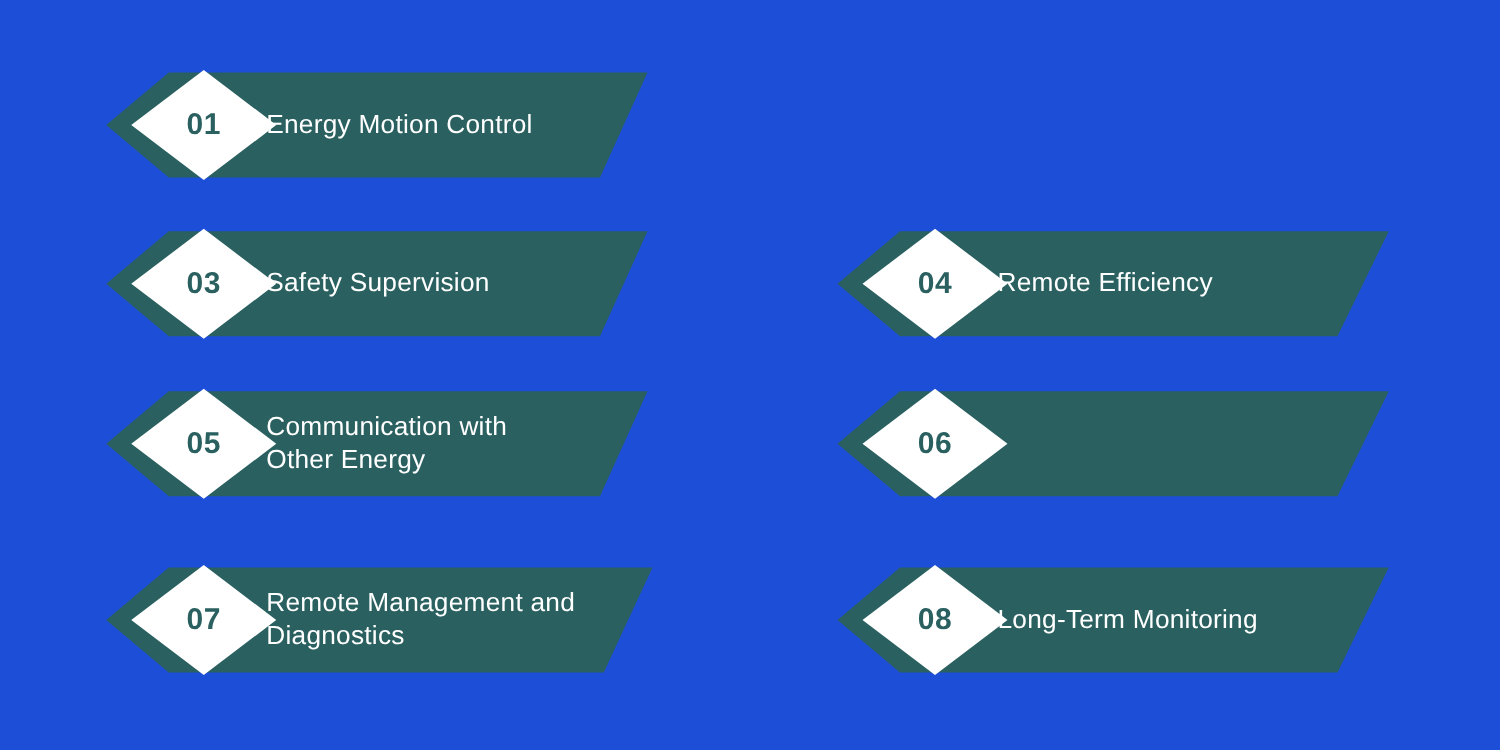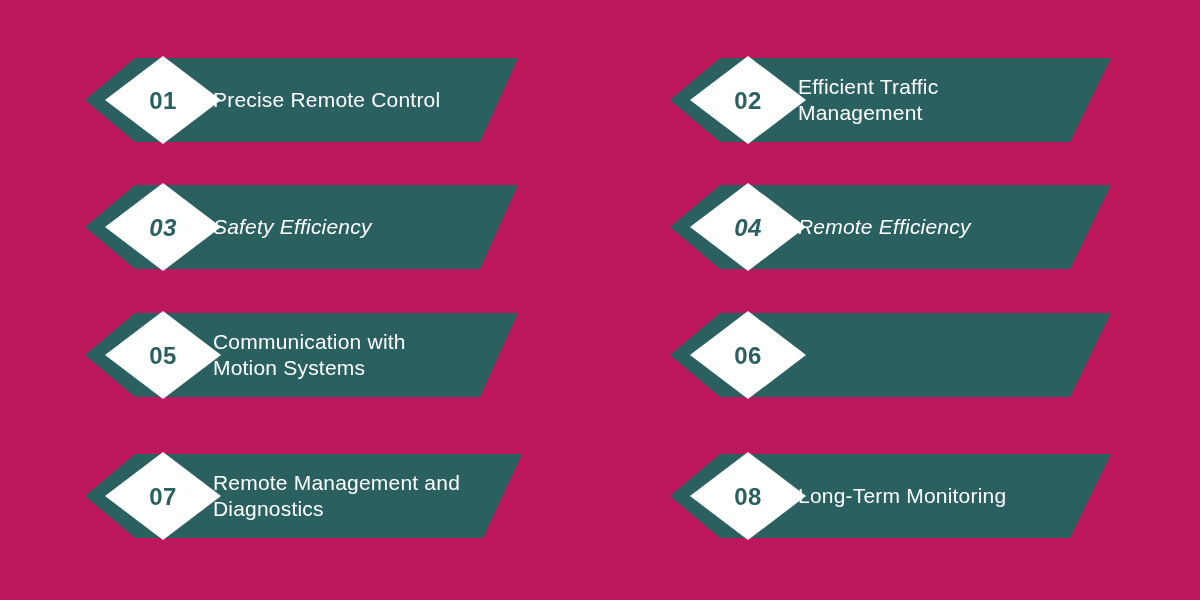--- a/index.html
+++ b/index.html
@@ -10,34 +10,34 @@
     height: 600px;
     background: #ffffff;
     font-family: "Liberation Sans", sans-serif;
     overflow: hidden;
   }
 
   #infographic {
     position: relative;
     width: 1200px;
     height: 600px;
-    background: #be185d;
+    background: #1d4ed8;
   }
 
   .banner-row {
     position: absolute;
     height: 120px;
   }
 
   
   .col-left  { left: 85px;  width: 460px; }
   .col-right { left: 670px; width: 460px; }
 
   .row-1 { top: 40px; }
-  .row-2 { top: 167px; font-style: italic; }
+  .row-2 { top: 167px; }
   .row-3 { top: 295px; }
   .row-4 { top: 436px; }
 
   .banner {
     position: absolute;
     inset: 0;
   }
 
   .banner-svg {
     position: absolute;
@@ -81,44 +81,33 @@
 
 <div id="infographic">
 
   <div class="banner-row col-left row-1">
     <div class="banner">
       <svg class="banner-svg" viewBox="0 0 460 120">
         <path d="M 0,60 L 50,18 L 433,18 L 395,102 L 50,102 Z" fill="#2A6060"></path>
         <path d="M 20,60 L 78,16 L 136,60 L 78,104 Z" fill="#FFFFFF"></path>
         <text class="num-text" x="78" y="60" text-anchor="middle" dominant-baseline="central">01</text>
       </svg>
-      <div class="label">Precise Remote Control</div>
+      <div class="label">Energy Motion Control</div>
     </div>
   </div>
 
-  <div class="banner-row col-right row-1">
-    <div class="banner">
-      <svg class="banner-svg" viewBox="0 0 460 120">
-        <path d="M 0,60 L 50,18 L 441,18 L 400,102 L 50,102 Z" fill="#2A6060"></path>
-        <path d="M 20,60 L 78,16 L 136,60 L 78,104 Z" fill="#FFFFFF"></path>
-        <text class="num-text" x="78" y="60" text-anchor="middle" dominant-baseline="central">02</text>
-      </svg>
-      <div class="label">Efficient Traffic
-Management</div>
-    </div>
-  </div>
 
   <div class="banner-row col-left row-2">
     <div class="banner">
       <svg class="banner-svg" viewBox="0 0 460 120">
         <path d="M 0,60 L 50,18 L 433,18 L 395,102 L 50,102 Z" fill="#2A6060"></path>
         <path d="M 20,60 L 78,16 L 136,60 L 78,104 Z" fill="#FFFFFF"></path>
         <text class="num-text" x="78" y="60" text-anchor="middle" dominant-baseline="central">03</text>
       </svg>
-      <div class="label">Safety Efficiency</div>
+      <div class="label">Safety Supervision</div>
     </div>
   </div>
 
   <div class="banner-row col-right row-2">
     <div class="banner">
       <svg class="banner-svg" viewBox="0 0 460 120">
         <path d="M 0,60 L 50,18 L 441,18 L 400,102 L 50,102 Z" fill="#2A6060"></path>
         <path d="M 20,60 L 78,16 L 136,60 L 78,104 Z" fill="#FFFFFF"></path>
         <text class="num-text" x="78" y="60" text-anchor="middle" dominant-baseline="central">04</text>
       </svg>
@@ -127,21 +116,21 @@
   </div>
 
   <div class="banner-row col-left row-3">
     <div class="banner">
       <svg class="banner-svg" viewBox="0 0 460 120">
         <path d="M 0,60 L 50,18 L 433,18 L 395,102 L 50,102 Z" fill="#2A6060"></path>
         <path d="M 20,60 L 78,16 L 136,60 L 78,104 Z" fill="#FFFFFF"></path>
         <text class="num-text" x="78" y="60" text-anchor="middle" dominant-baseline="central">05</text>
       </svg>
       <div class="label">Communication with
-Motion Systems</div>
+Other Energy</div>
     </div>
   </div>
 
   <div class="banner-row col-right row-3">
     <div class="banner">
       <svg class="banner-svg" viewBox="0 0 460 120">
         <path d="M 0,60 L 50,18 L 441,18 L 400,102 L 50,102 Z" fill="#2A6060"></path>
         <path d="M 20,60 L 78,16 L 136,60 L 78,104 Z" fill="#FFFFFF"></path>
         <text class="num-text" x="78" y="60" text-anchor="middle" dominant-baseline="central">06</text>
       </svg>

